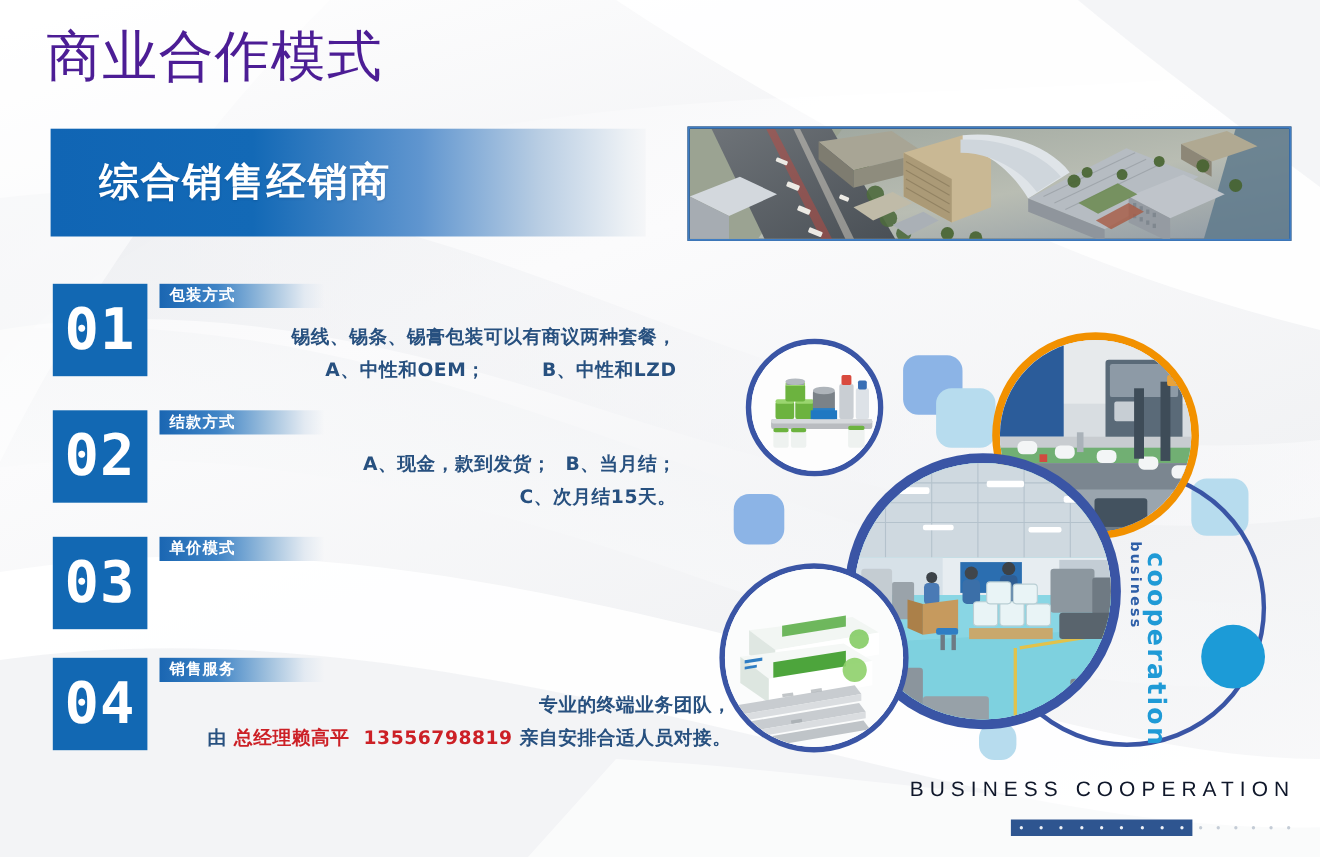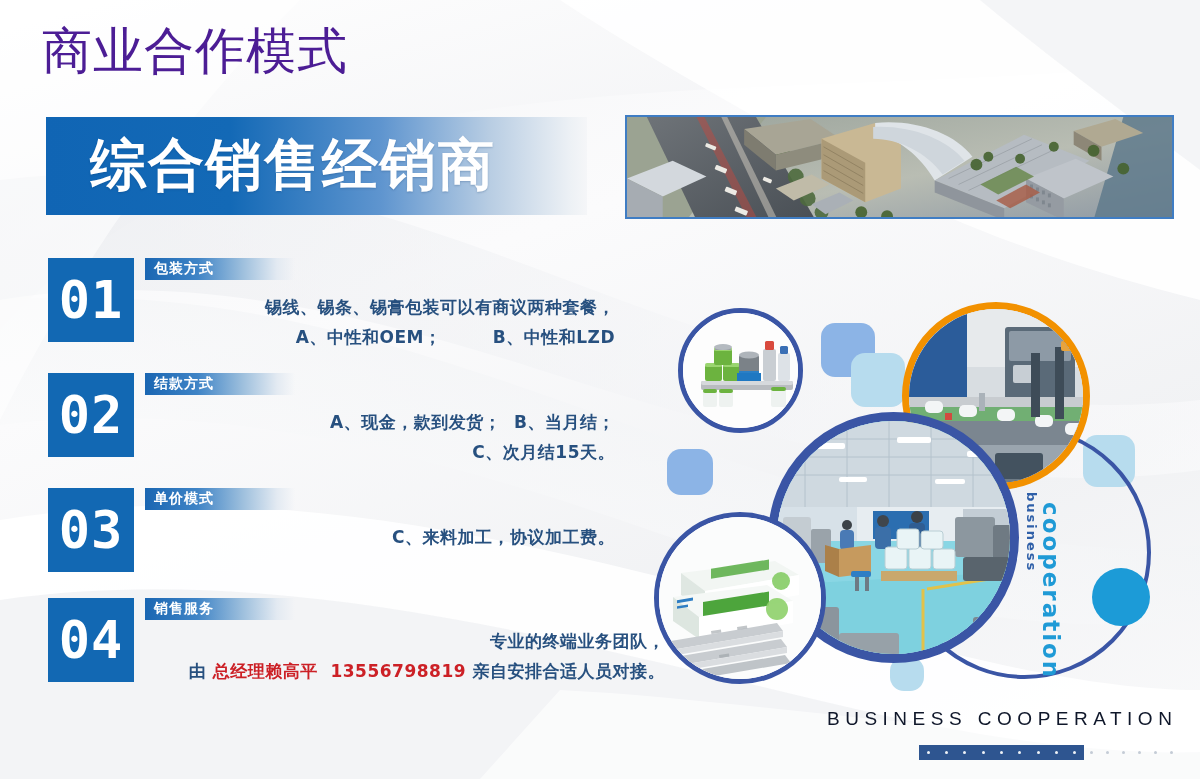--- a/index.html
+++ b/index.html
@@ -42,21 +42,21 @@
   .banner {
     position: absolute;
     left: 46px; top: 117px;
     width: 541px; height: 98px;
     background: linear-gradient(90deg, #1065b4 0%, #1369b6 34%, #5f95cf 62%, #b8cde3 82%, #edf1f5 97%, #f5f6f8 100%);
   }
   .banner-text {
     position: absolute;
     left: 44px; top: 50%;
     transform: translateY(-50%);
-    font-size: 56px;
+    font-size: 36px;
     font-weight: 700;
     color: #ffffff;
     letter-spacing: 2px;
     white-space: nowrap;
     font-family: "DejaVu Sans", "Liberation Sans", sans-serif;
     text-shadow: 0 1px 2px rgba(10,50,100,.25);
   }
 
   
   .aerial-frame {
@@ -348,21 +348,20 @@
     </div>
   </div>
 
   <div class="item" style="top:488px;">
     <div class="num-box">03</div>
     <div class="item-body">
       <div class="badge">
         <span class="badge-text">单价模式</span>
       </div>
       <div class="lines">
-        <div class="line">C、来料加工，协议加工费。</div>
       </div>
     </div>
   </div>
 
   <div class="item" style="top:598px;">
     <div class="num-box">04</div>
     <div class="item-body" style="width:520px;">
       <div class="badge">
         <span class="badge-text">销售服务</span>
       </div>

